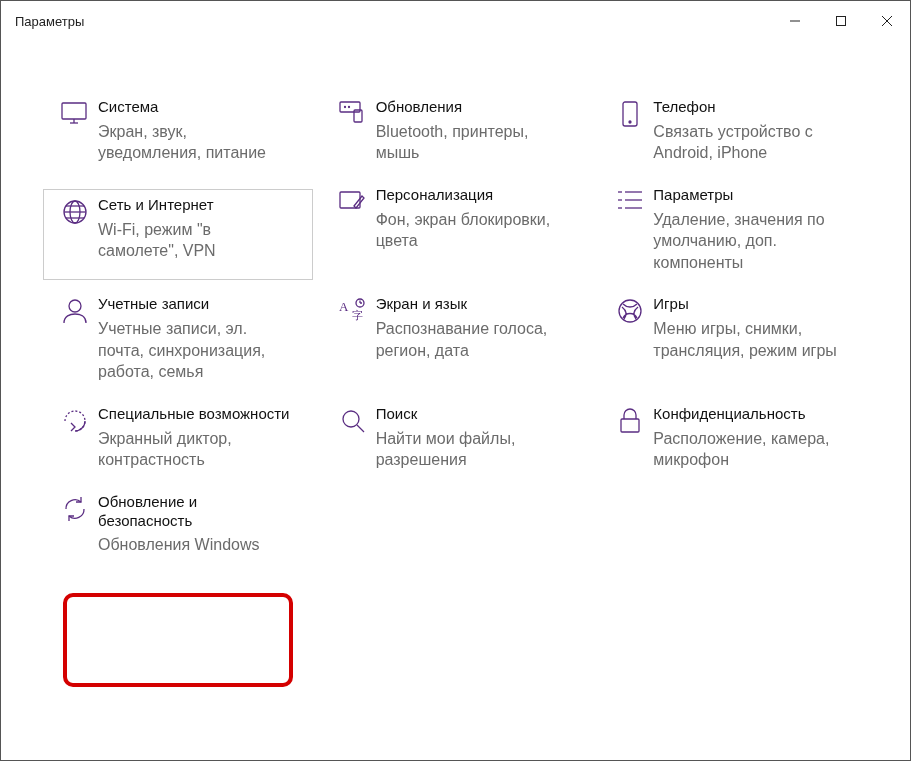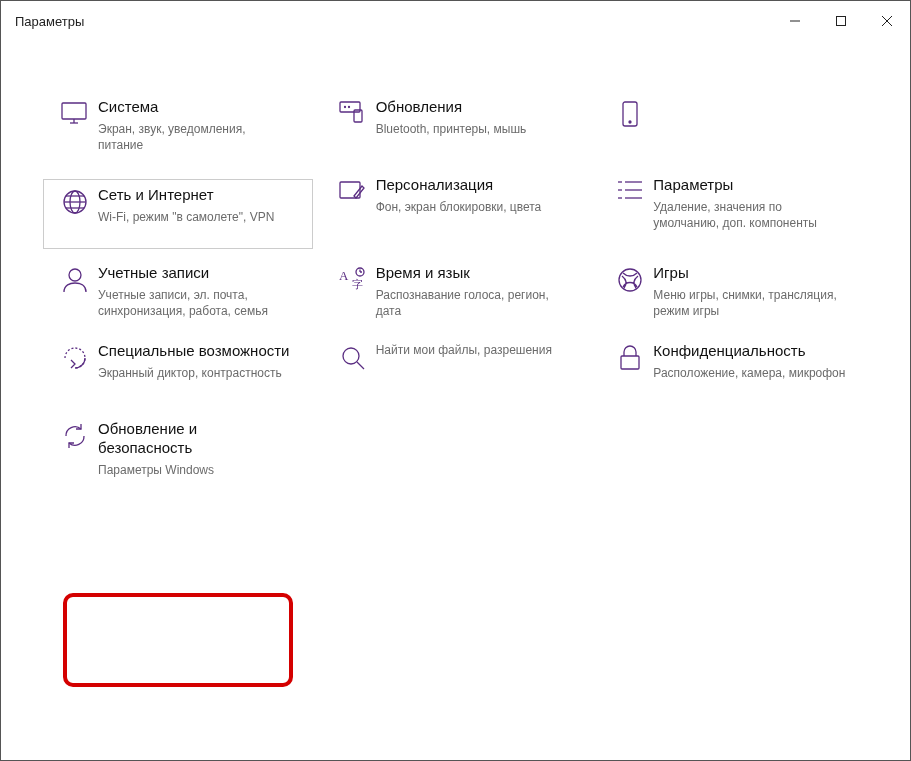--- a/index.html
+++ b/index.html
@@ -77,21 +77,21 @@
     flex: 1;
     padding-right:10px;
   }
   .tile .title {
     font-size: 15px;
     color: #111;
     line-height: 1.25;
     margin-bottom: 4px;
   }
   .tile .sub {
-    font-size: 12px;
+    font-size: 16px;
     color: #6b6b6b;
     line-height: 1.35;
   }
   
   .highlight {
     position: absolute;
     border: 4px solid #d40000;
     border-radius: 10px;
     pointer-events: none;
   }
@@ -153,20 +153,24 @@
       </div>
     </div>
 
     <div class="tile">
       <div class="icon-box">
           <svg width="22" height="30">
             <rect x="4" y="2" width="14" height="24" rx="2"></rect>
             <circle cx="11" cy="22" r="1" fill="#5a2d82"></circle>
           </svg>
         </div>
+      <div class="texts">
+        <div class="title">Телефон</div>
+        <div class="sub">Связать устройство с Android, iPhone</div>
+      </div>
     </div>
 
     <div class="tile hover">
       <div class="icon-box">
           <svg width="28" height="28">
             <circle cx="14" cy="14" r="11"></circle>
             <ellipse cx="14" cy="14" rx="5" ry="11"></ellipse>
             <line x1="3" y1="14" x2="25" y2="14"></line>
             <line x1="5" y1="8" x2="23" y2="8"></line>
             <line x1="5" y1="20" x2="23" y2="20"></line>
@@ -225,21 +229,21 @@
       <div class="icon-box">
           <svg width="30" height="26">
             <text x="1" y="14" font-size="13" fill="#5a2d82" stroke="none" font-family="Segoe UI">A</text>
             <text x="14" y="22" font-size="11" fill="#5a2d82" stroke="none" font-family="Segoe UI">字</text>
             <circle cx="22" cy="6" r="4"></circle>
             <line x1="22" y1="6" x2="22" y2="3.5"></line>
             <line x1="22" y1="6" x2="24" y2="6"></line>
           </svg>
         </div>
       <div class="texts">
-        <div class="title">Время и язык</div>
+        <div class="title">Экран и язык</div>
         <div class="sub">Распознавание голоса, регион, дата</div>
       </div>
     </div>
 
     <div class="tile">
       <div class="icon-box">
           <svg width="28" height="28">
             <circle cx="14" cy="14" r="11"></circle>
             <path d="M7 7 C11 11 17 11 21 7 M7 21 C10 15 18 15 21 21 M6 10 C11 14 11 18 8 22 M22 10 C17 14 17 18 20 22"></path>
           </svg>
@@ -265,20 +269,21 @@
     </div>
 
     <div class="tile">
       <div class="icon-box">
           <svg width="28" height="28">
             <circle cx="12" cy="12" r="8"></circle>
             <line x1="18" y1="18" x2="25" y2="25"></line>
           </svg>
         </div>
       <div class="texts">
+        <div class="title">Поиск</div>
         <div class="sub">Найти мои файлы, разрешения</div>
       </div>
     </div>
 
     <div class="tile">
       <div class="icon-box">
           <svg width="24" height="28">
             <rect x="3" y="12" width="18" height="13" rx="1"></rect>
             <path d="M6 12 V8 a6 6 0 0 1 12 0 V12"></path>
           </svg>
@@ -293,20 +298,20 @@
       <div class="icon-box">
           <svg width="28" height="28">
             <path d="M5 14 A9 9 0 0 1 20 7"></path>
             <polyline points="20,2 20,7 15,7"></polyline>
             <path d="M23 14 A9 9 0 0 1 8 21"></path>
             <polyline points="8,26 8,21 13,21"></polyline>
           </svg>
         </div>
       <div class="texts">
         <div class="title">Обновление и безопасность</div>
-        <div class="sub">Параметры Windows</div>
+        <div class="sub">Обновления Windows</div>
       </div>
     </div>
 
   </div>
 </div>
 
 <div class="highlight" style="left:62px; top:592px; width:230px; height:94px;"></div>
 
 </body></html>

